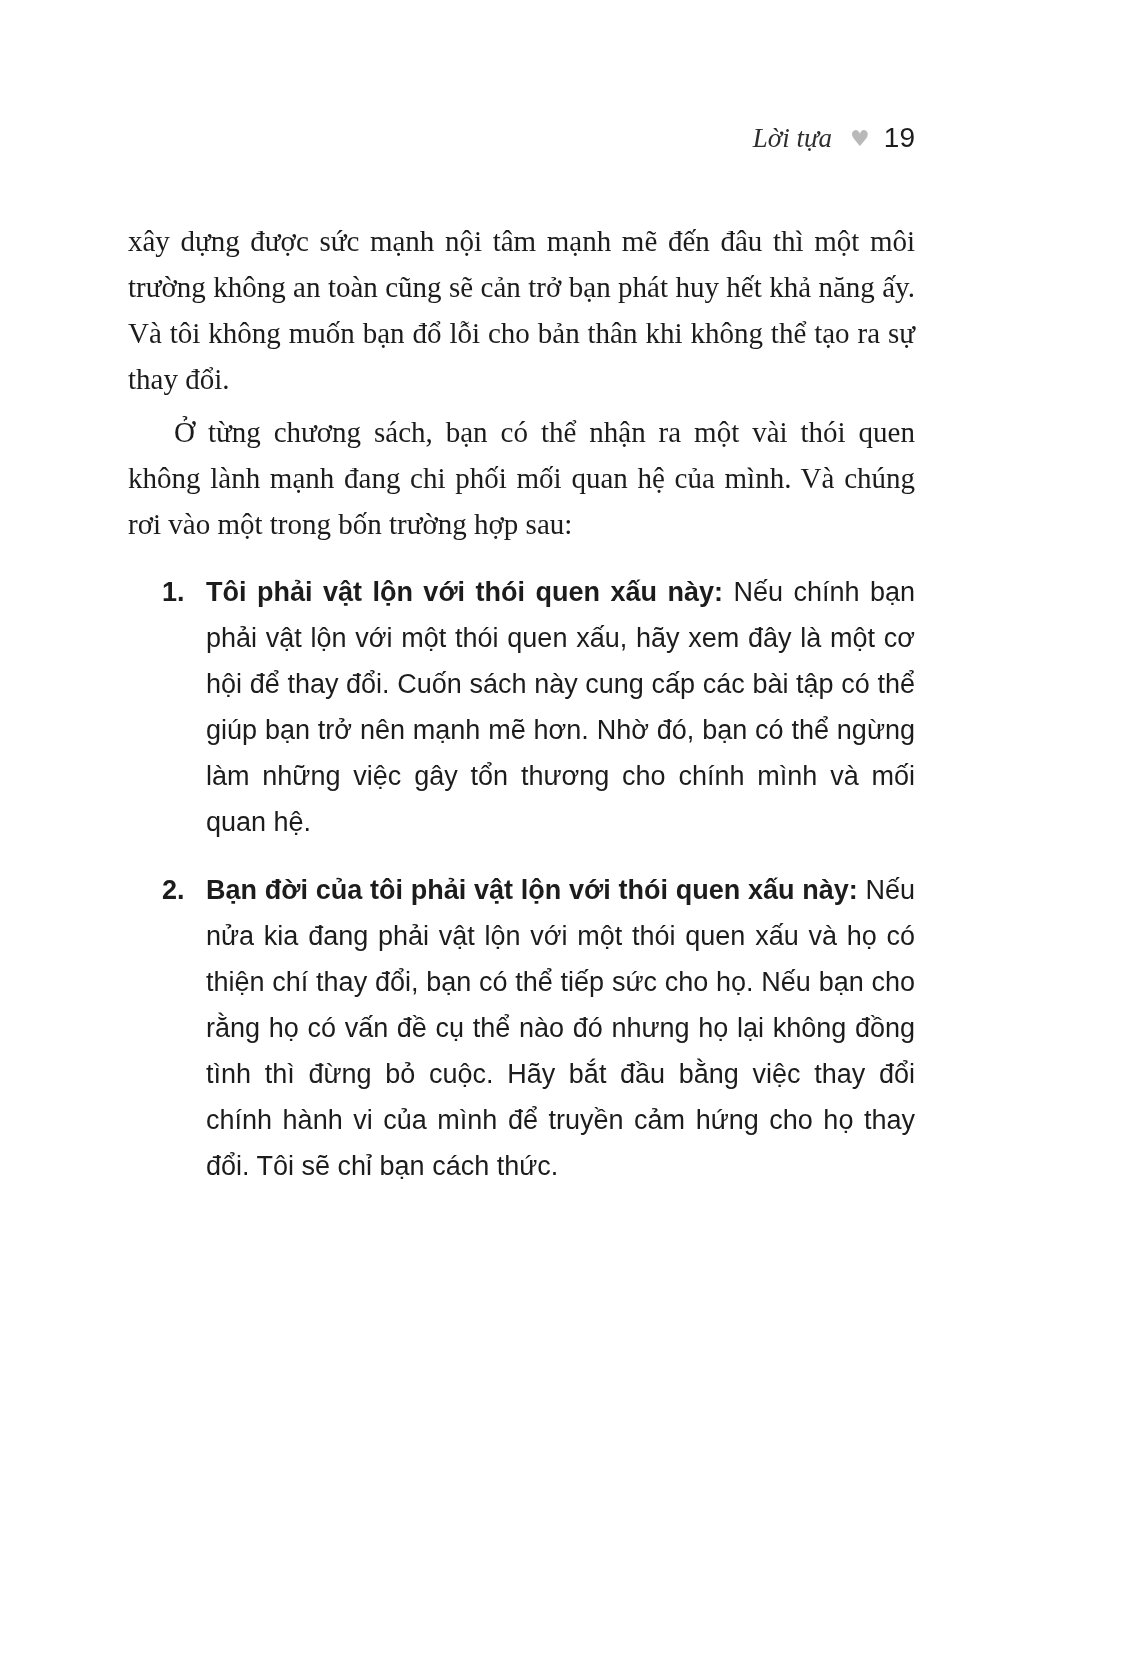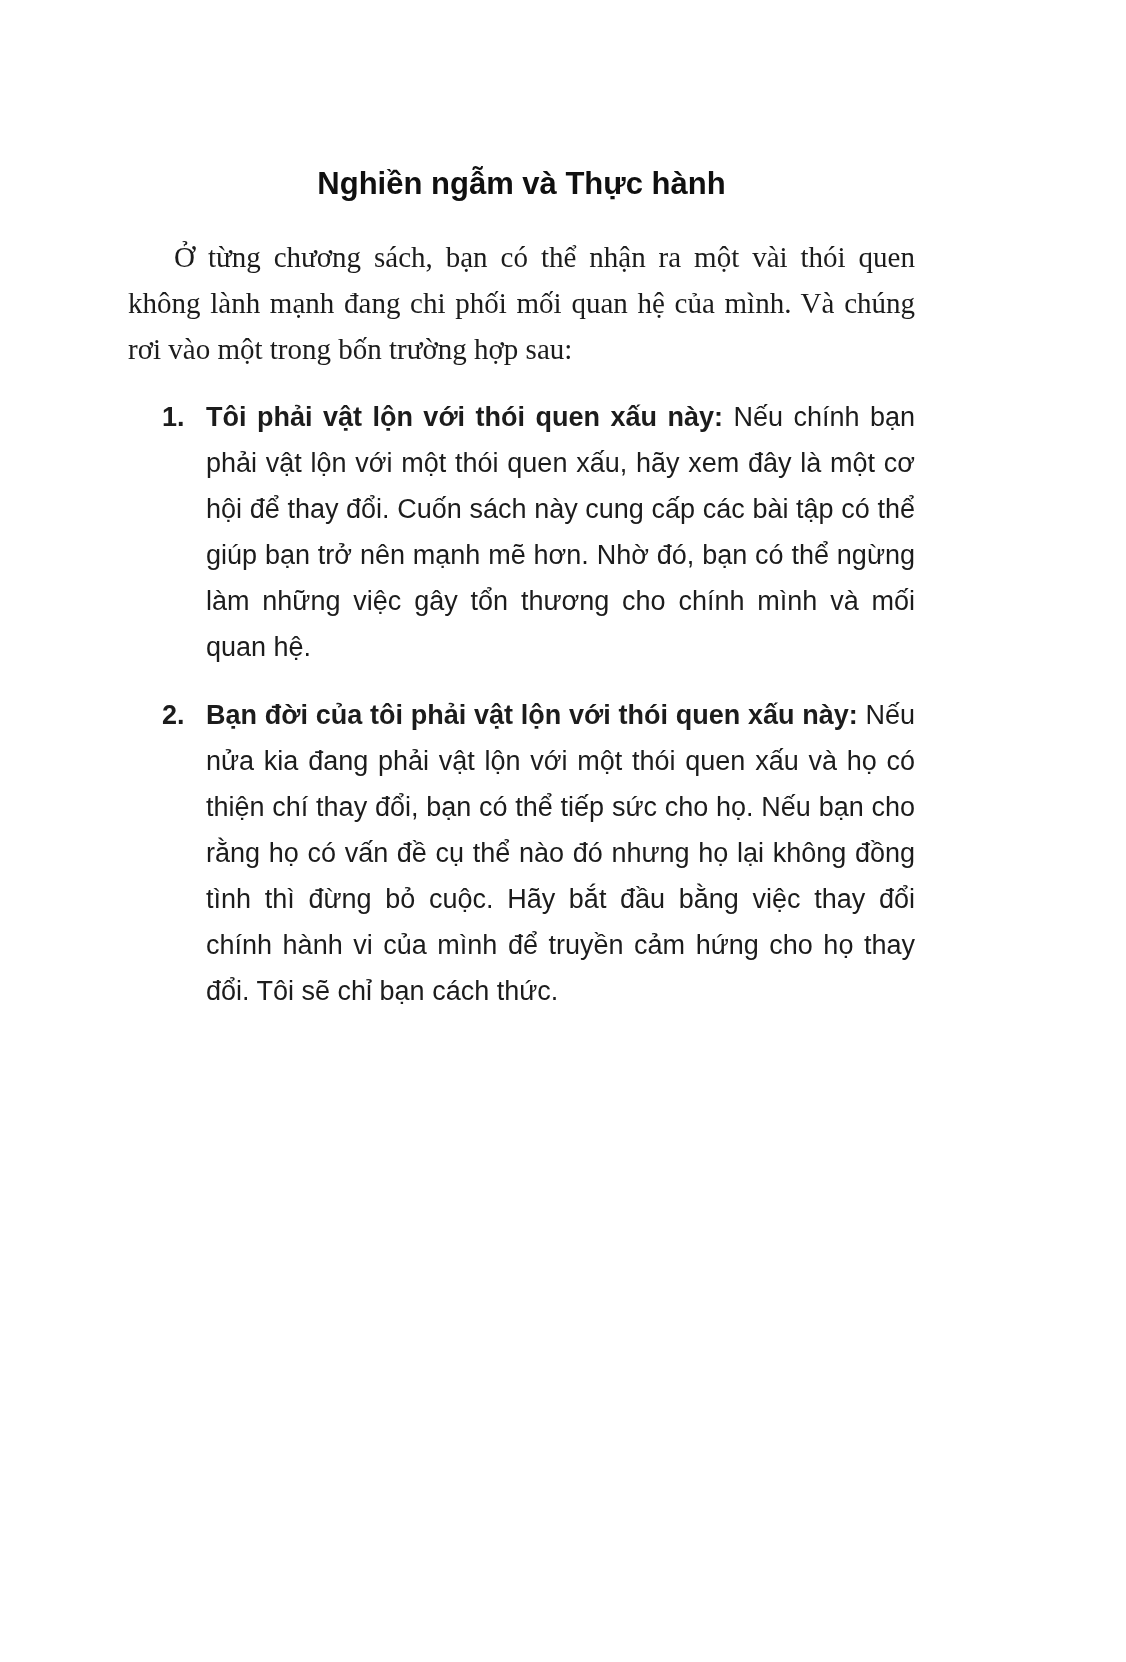--- a/index.html
+++ b/index.html
@@ -69,27 +69,32 @@
       font-weight: bold;
     }
     .list-body { flex: 1; text-align: justify; }
     .list-lead { font-weight: bold; }
   </style>
 </head>
 <body>
 
 <div class="page">
 
+  <header class="page-header">
+    <span class="running-title">Lời tựa</span>
+    <span class="heart-icon">♥</span>
+    <span class="page-number">19</span>
+  </header>
 
   <main>
 
+    <p class="body-text">xây dựng được sức mạnh nội tâm mạnh mẽ đến đâu thì một môi trường không an toàn cũng sẽ cản trở bạn phát huy hết khả năng ấy. Và tôi không muốn bạn đổ lỗi cho bản thân khi không thể tạo ra sự thay đổi.</p>
 
 
 
-    <h2 class="section-heading">Nghiền ngẫm và Thực hành</h2>
 
     <p class="body-text indent">Ở từng chương sách, bạn có thể nhận ra một vài thói quen không lành mạnh đang chi phối mối quan hệ của mình. Và chúng rơi vào một trong bốn trường hợp sau:</p>
 
     <div class="numbered-list">
 
       <div class="list-item">
         <span class="list-number">1.</span>
         <div class="list-body"><span class="list-lead">Tôi phải vật lộn với thói quen xấu này:</span><span> Nếu chính bạn phải vật lộn với một thói quen xấu, hãy xem đây là một cơ hội để thay đổi. Cuốn sách này cung cấp các bài tập có thể giúp bạn trở nên mạnh mẽ hơn. Nhờ đó, bạn có thể ngừng làm những việc gây tổn thương cho chính mình và mối quan hệ.</span></div>
       </div>
 

